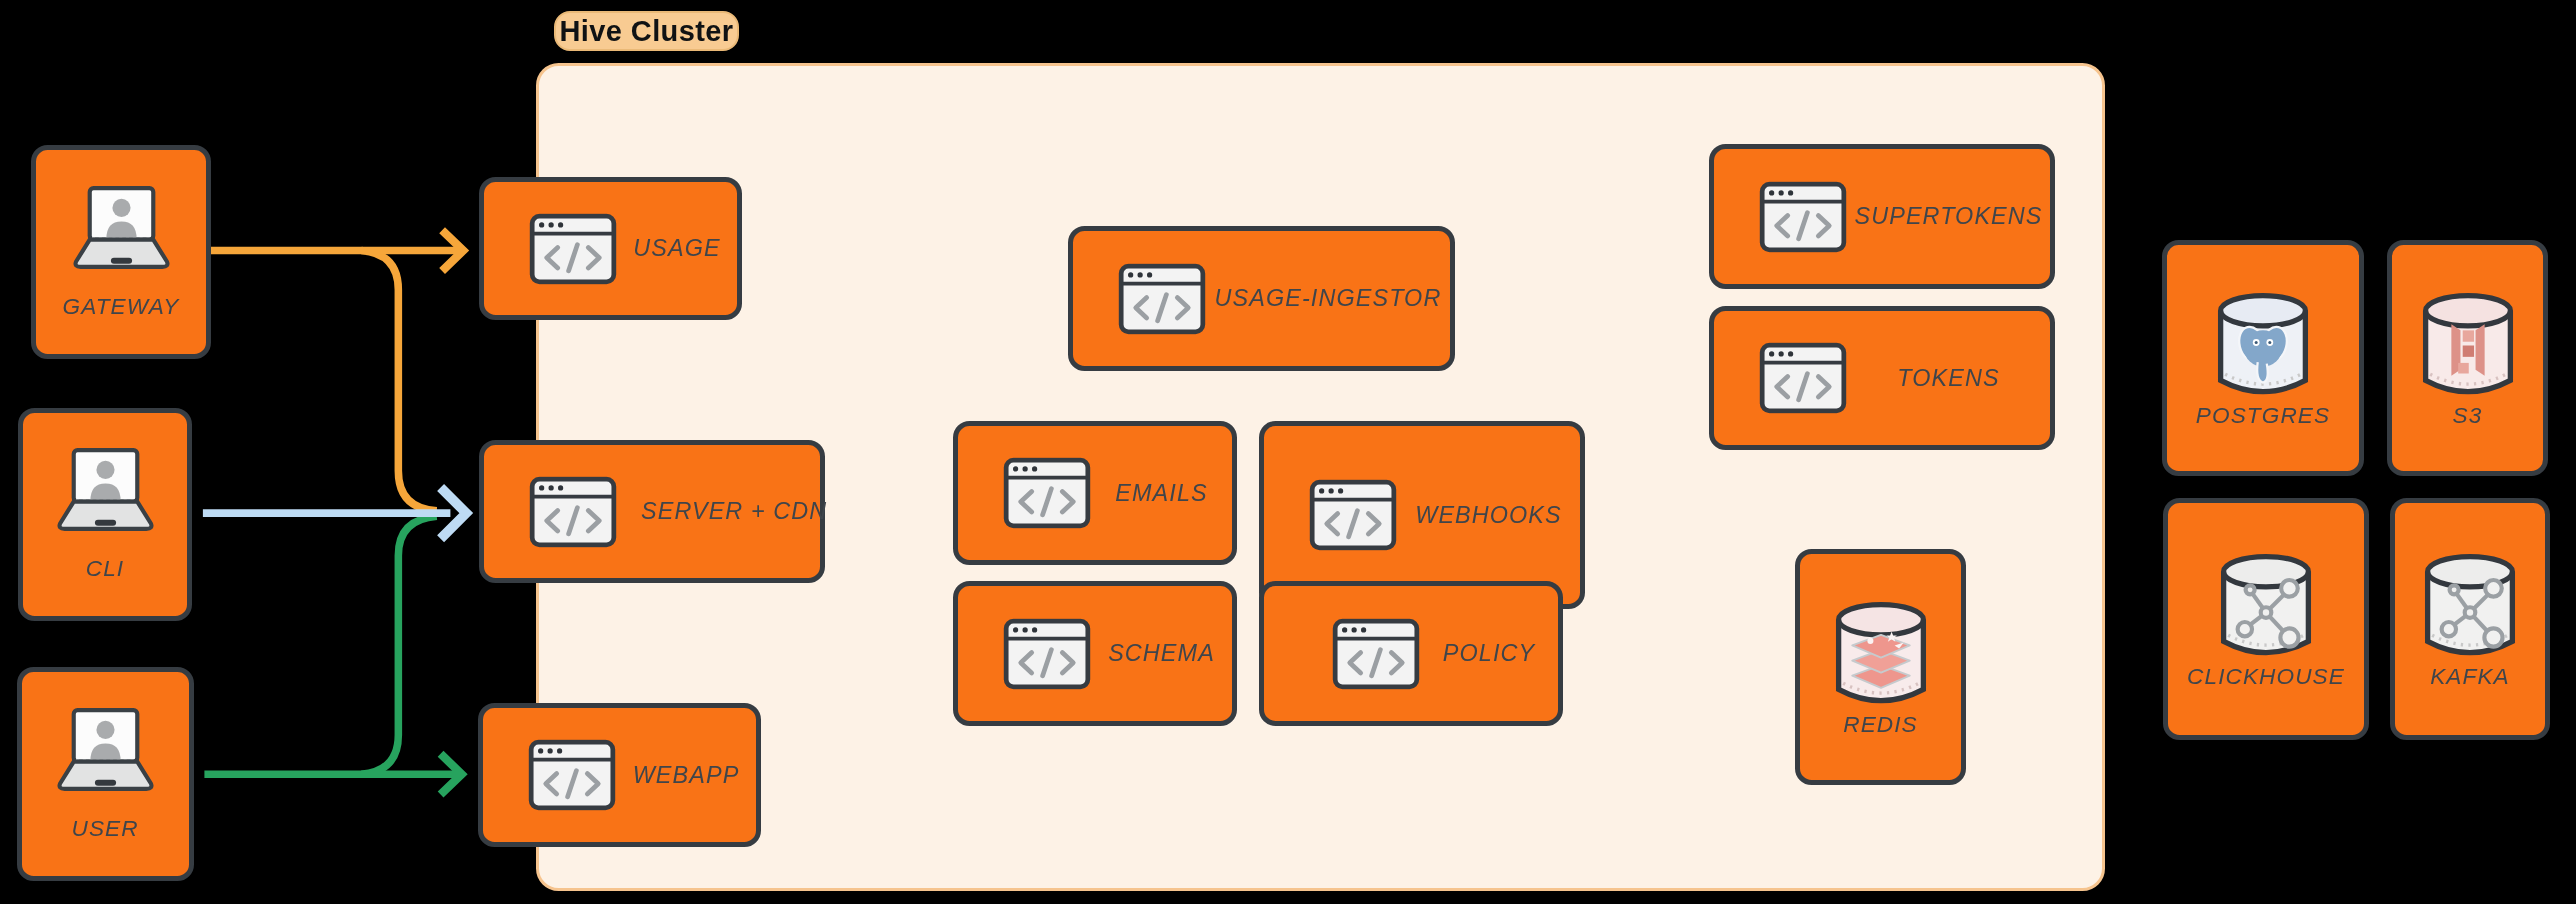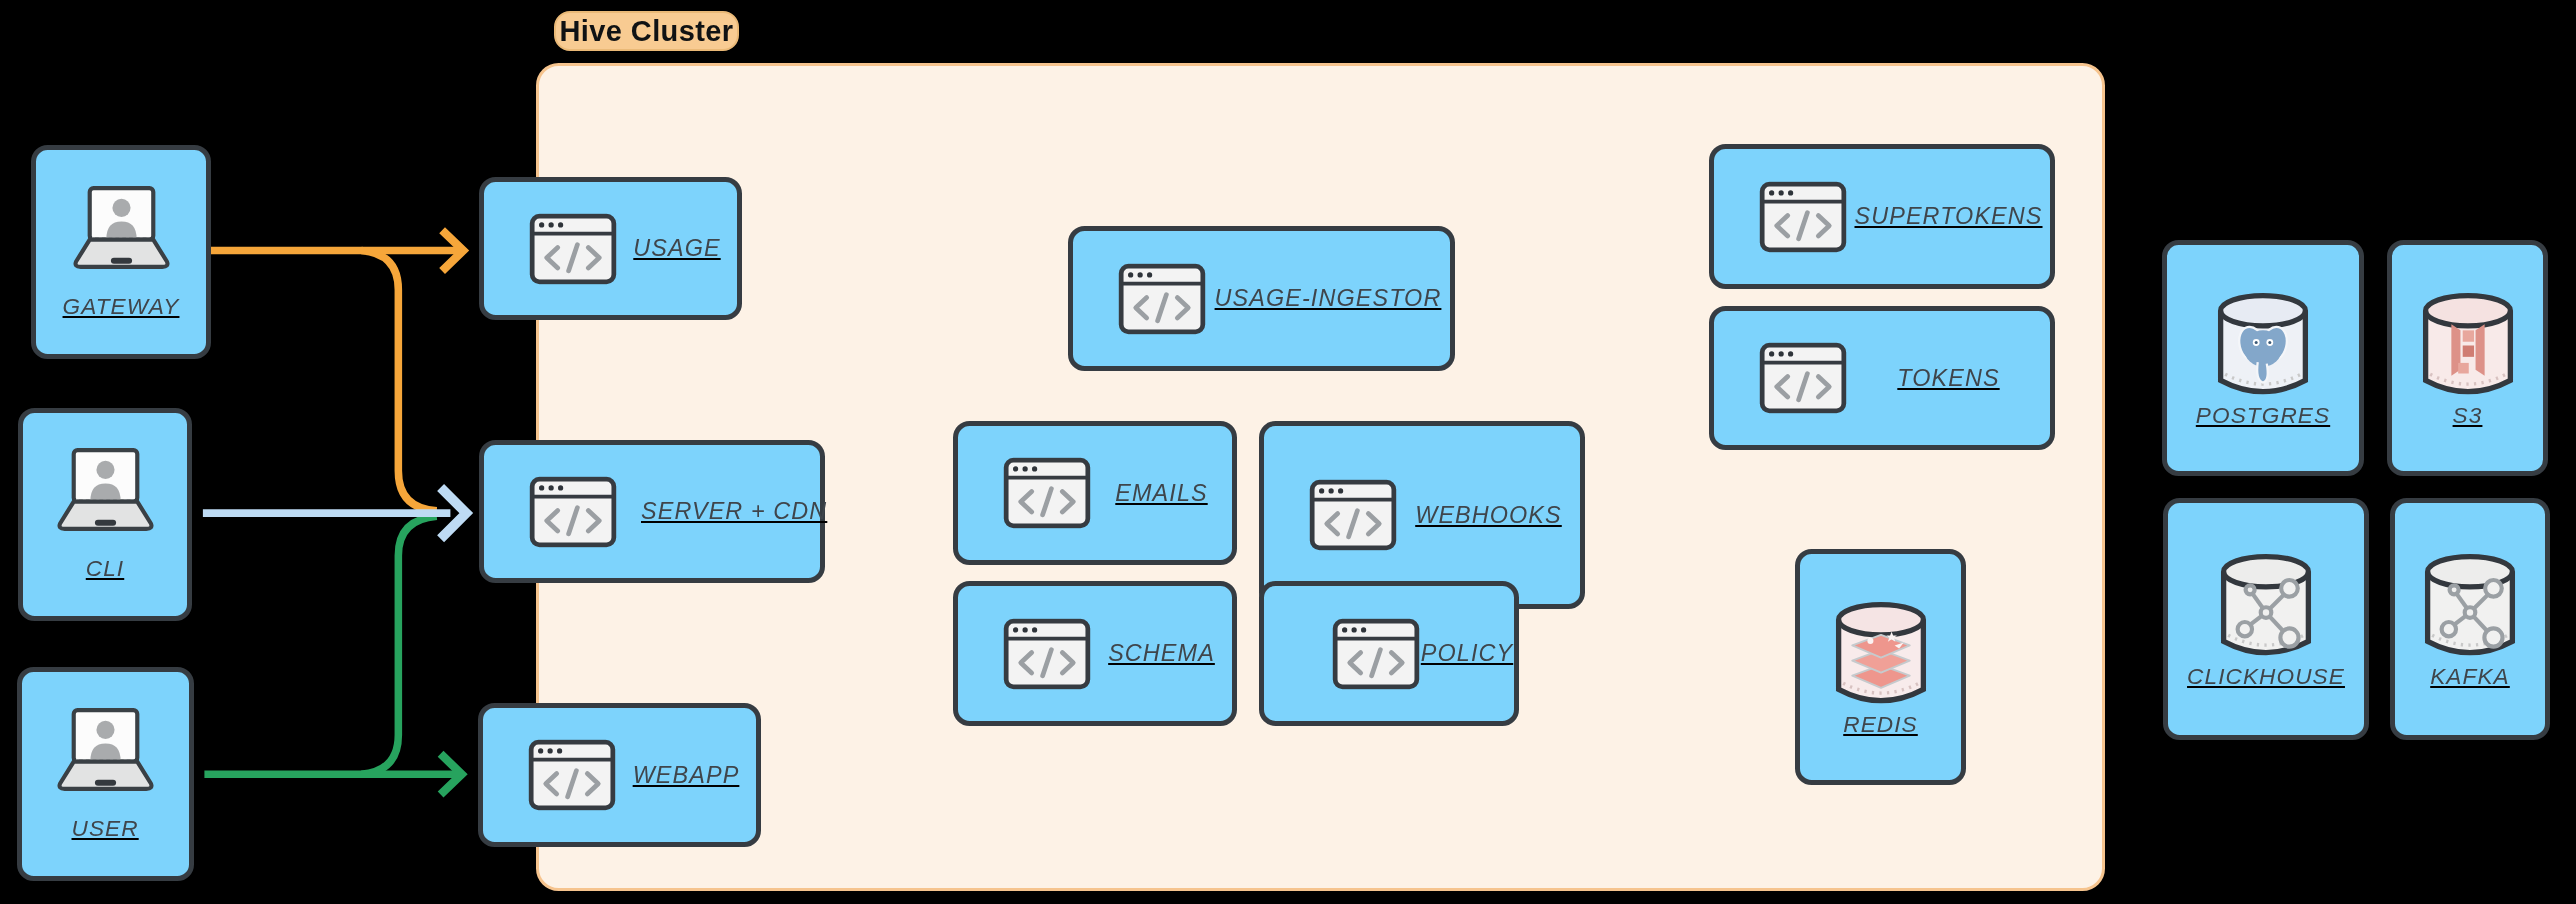--- a/index.html
+++ b/index.html
@@ -9,22 +9,22 @@
   
   .cluster{position:absolute;left:536px;top:63px;width:1569px;height:828px;
            background:#fdf2e6;border:3px solid #f6c48e;border-radius:22.6px;
            box-sizing:border-box;z-index:1;}
   .cluster-tag{position:absolute;left:538px;top:11.3px;width:185px;height:40px;
            background:#f8cb92;border:2.3px solid #eab977;border-radius:16px;
            box-sizing:border-box;display:flex;align-items:center;justify-content:center;
            font-size:29px;font-weight:600;color:#101214;z-index:4;letter-spacing:0.4px;margin-left:16px;}
 
   
-  .node{position:absolute;background:#7dd3fc;border:5.3px solid #363c42;border-radius:16.6px;
-        box-sizing:border-box;z-index:3;text-decoration:underline;}
+  .node{position:absolute;background:#f97316;border:5.3px solid #363c42;border-radius:16.6px;
+        box-sizing:border-box;z-index:3;}
   .client{display:flex;flex-direction:column;align-items:center;justify-content:center;gap:18px;}
   .service{display:flex;align-items:center;}
   .db{display:flex;flex-direction:column;align-items:center;justify-content:center;}
 
   .nlabel{font-style:italic;color:#3f454b;font-size:22.6px;letter-spacing:1.1px;white-space:nowrap;}
   .service .icon{margin-left:45px;flex:0 0 auto;}
   .service .nlabel{flex:1;text-align:center;font-size:23.4px;}
 
   .icon{display:block;}
   
@@ -201,21 +201,21 @@
         <use href="#sym-browser"></use>
       </svg>
     <div class="nlabel">WEBHOOKS</div>
   </div>
   <div class="node service" style="left:953px;top:581px;width:284px;height:145px;">
     <svg class="icon" width="88" height="72" viewBox="0 0 117 95">
         <use href="#sym-browser"></use>
       </svg>
     <div class="nlabel">SCHEMA</div>
   </div>
-  <div class="node service" style="left:1259px;top:581px;width:260px;height:145px;padding-left:23px;">
+  <div class="node service" style="left:1259px;top:581px;width:304px;height:145px;padding-left:23px;">
     <svg class="icon" width="88" height="72" viewBox="0 0 117 95">
         <use href="#sym-browser"></use>
       </svg>
     <div class="nlabel">POLICY</div>
   </div>
   <div class="node service" style="left:1709px;top:144px;width:346px;height:145px;">
     <svg class="icon" width="88" height="72" viewBox="0 0 117 95">
         <use href="#sym-browser"></use>
       </svg>
     <div class="nlabel">SUPERTOKENS</div>

